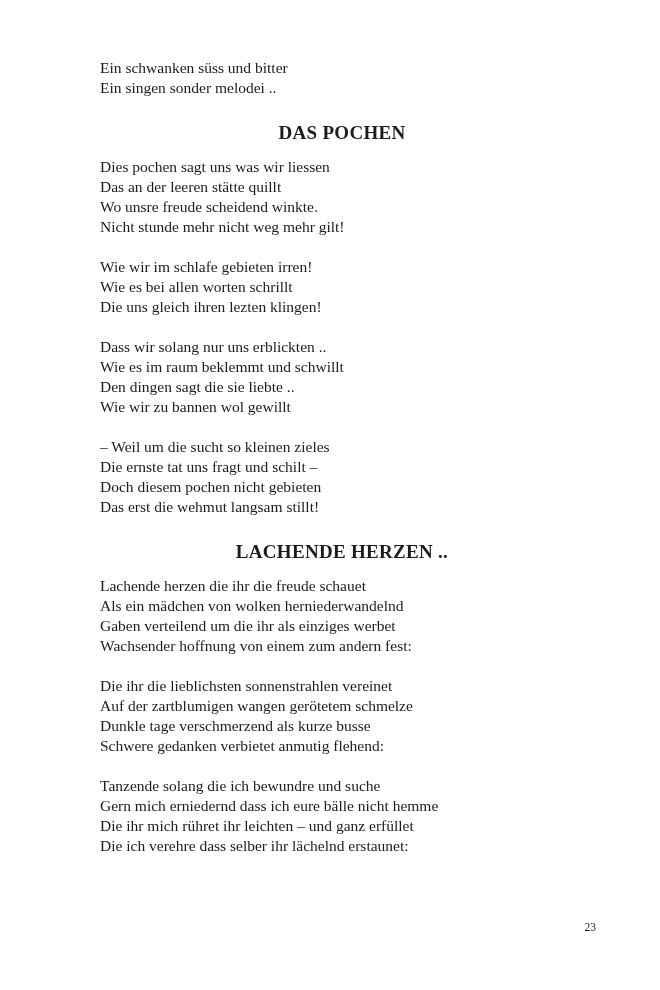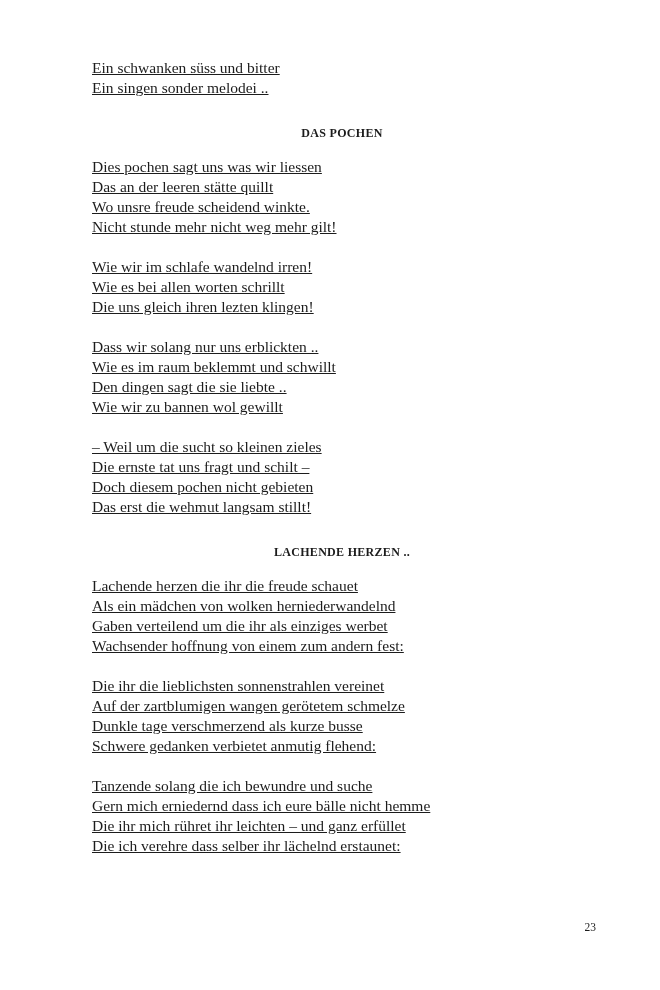--- a/index.html
+++ b/index.html
@@ -14,33 +14,32 @@
     box-sizing: border-box;
     background: #ffffff;
     padding: 58px 64px 0 88px;
     color: #1c1c1c;
     font-family: "Liberation Serif", "DejaVu Serif", serif;
     font-size: 15.5px;
     line-height: 20px;
     overflow: hidden;
   }
   .stanza {
-    margin: 0 0 20px 4px;
-    text-decoration: underline;
+    margin: 0 0 20px 12px;
   }
   .line {
     margin: 0;
     padding: 0;
     white-space: nowrap;
   }
   .poem-title {
     margin: 25px 0 14px 0;
     padding: 0;
     text-align: center;
-    font-size: 12px;
+    font-size: 19px;
     line-height: 20px;
     font-weight: bold;
     letter-spacing: 0.3px;
   }
   .page-number {
     position: absolute;
     right: 64px;
     top: 920px;
     font-size: 11.5px;
     line-height: 14px;
@@ -60,21 +59,21 @@
   <h2 class="poem-title">DAS POCHEN</h2>
 
   <div class="stanza">
     <p class="line">Dies pochen sagt uns was wir liessen</p>
     <p class="line">Das an der leeren stätte quillt</p>
     <p class="line">Wo unsre freude scheidend winkte.</p>
     <p class="line">Nicht stunde mehr nicht weg mehr gilt!</p>
   </div>
 
   <div class="stanza">
-    <p class="line">Wie wir im schlafe wandelnd irren!</p>
+    <p class="line">Wie wir im schlafe gebieten irren!</p>
     <p class="line">Wie es bei allen worten schrillt</p>
     <p class="line">Die uns gleich ihren lezten klingen!</p>
   </div>
 
   <div class="stanza">
     <p class="line">Dass wir solang nur uns erblickten ..</p>
     <p class="line">Wie es im raum beklemmt und schwillt</p>
     <p class="line">Den dingen sagt die sie liebte ..</p>
     <p class="line">Wie wir zu bannen wol gewillt</p>
   </div>

